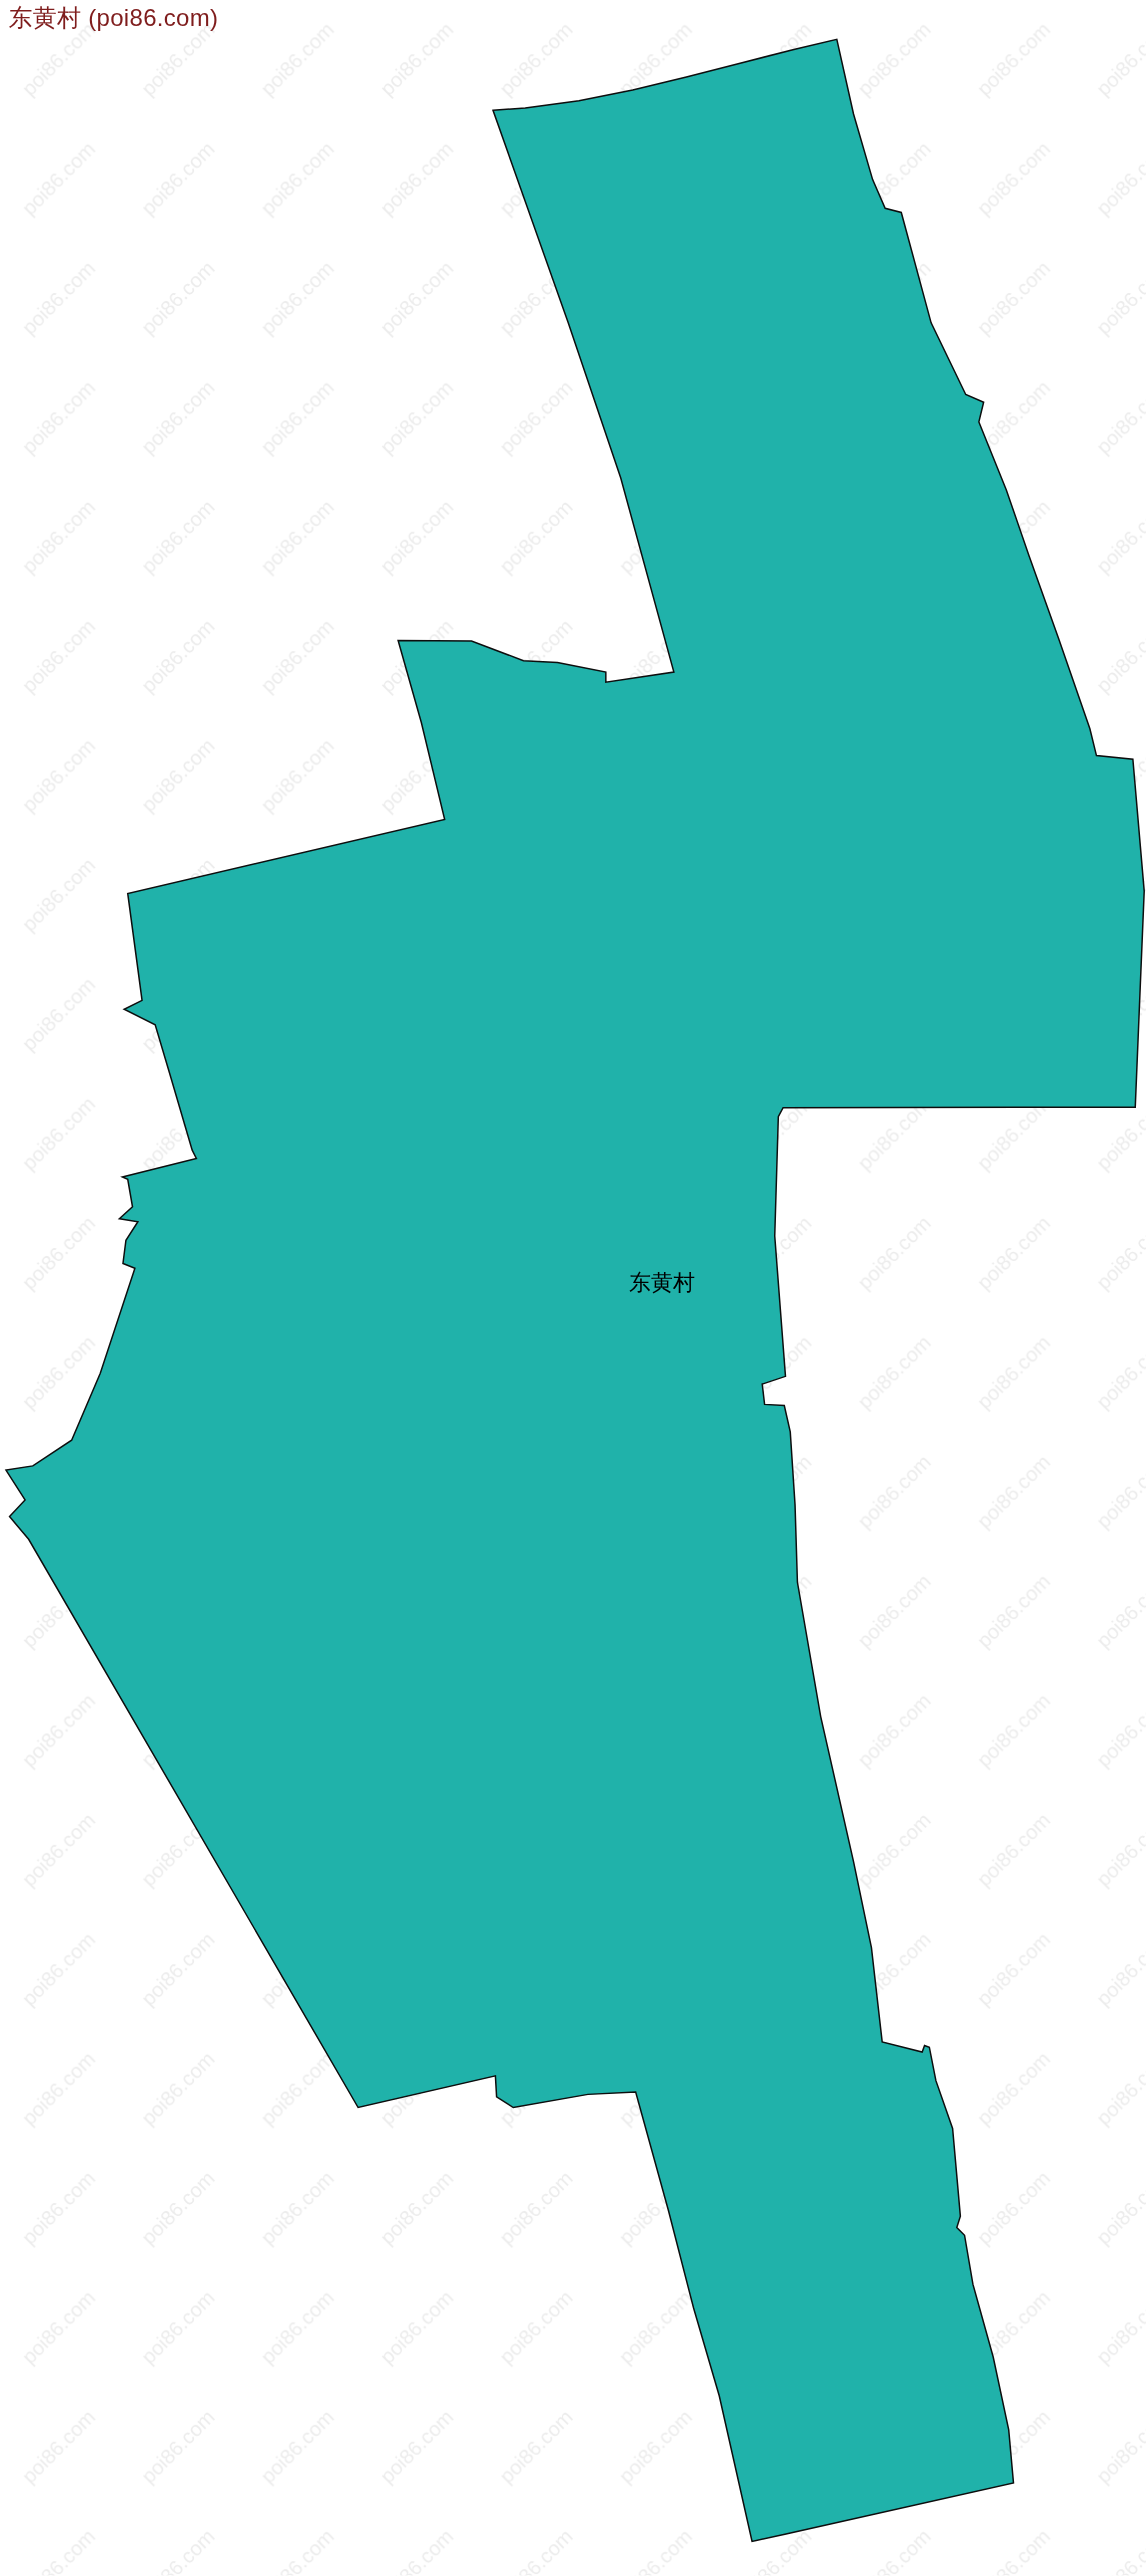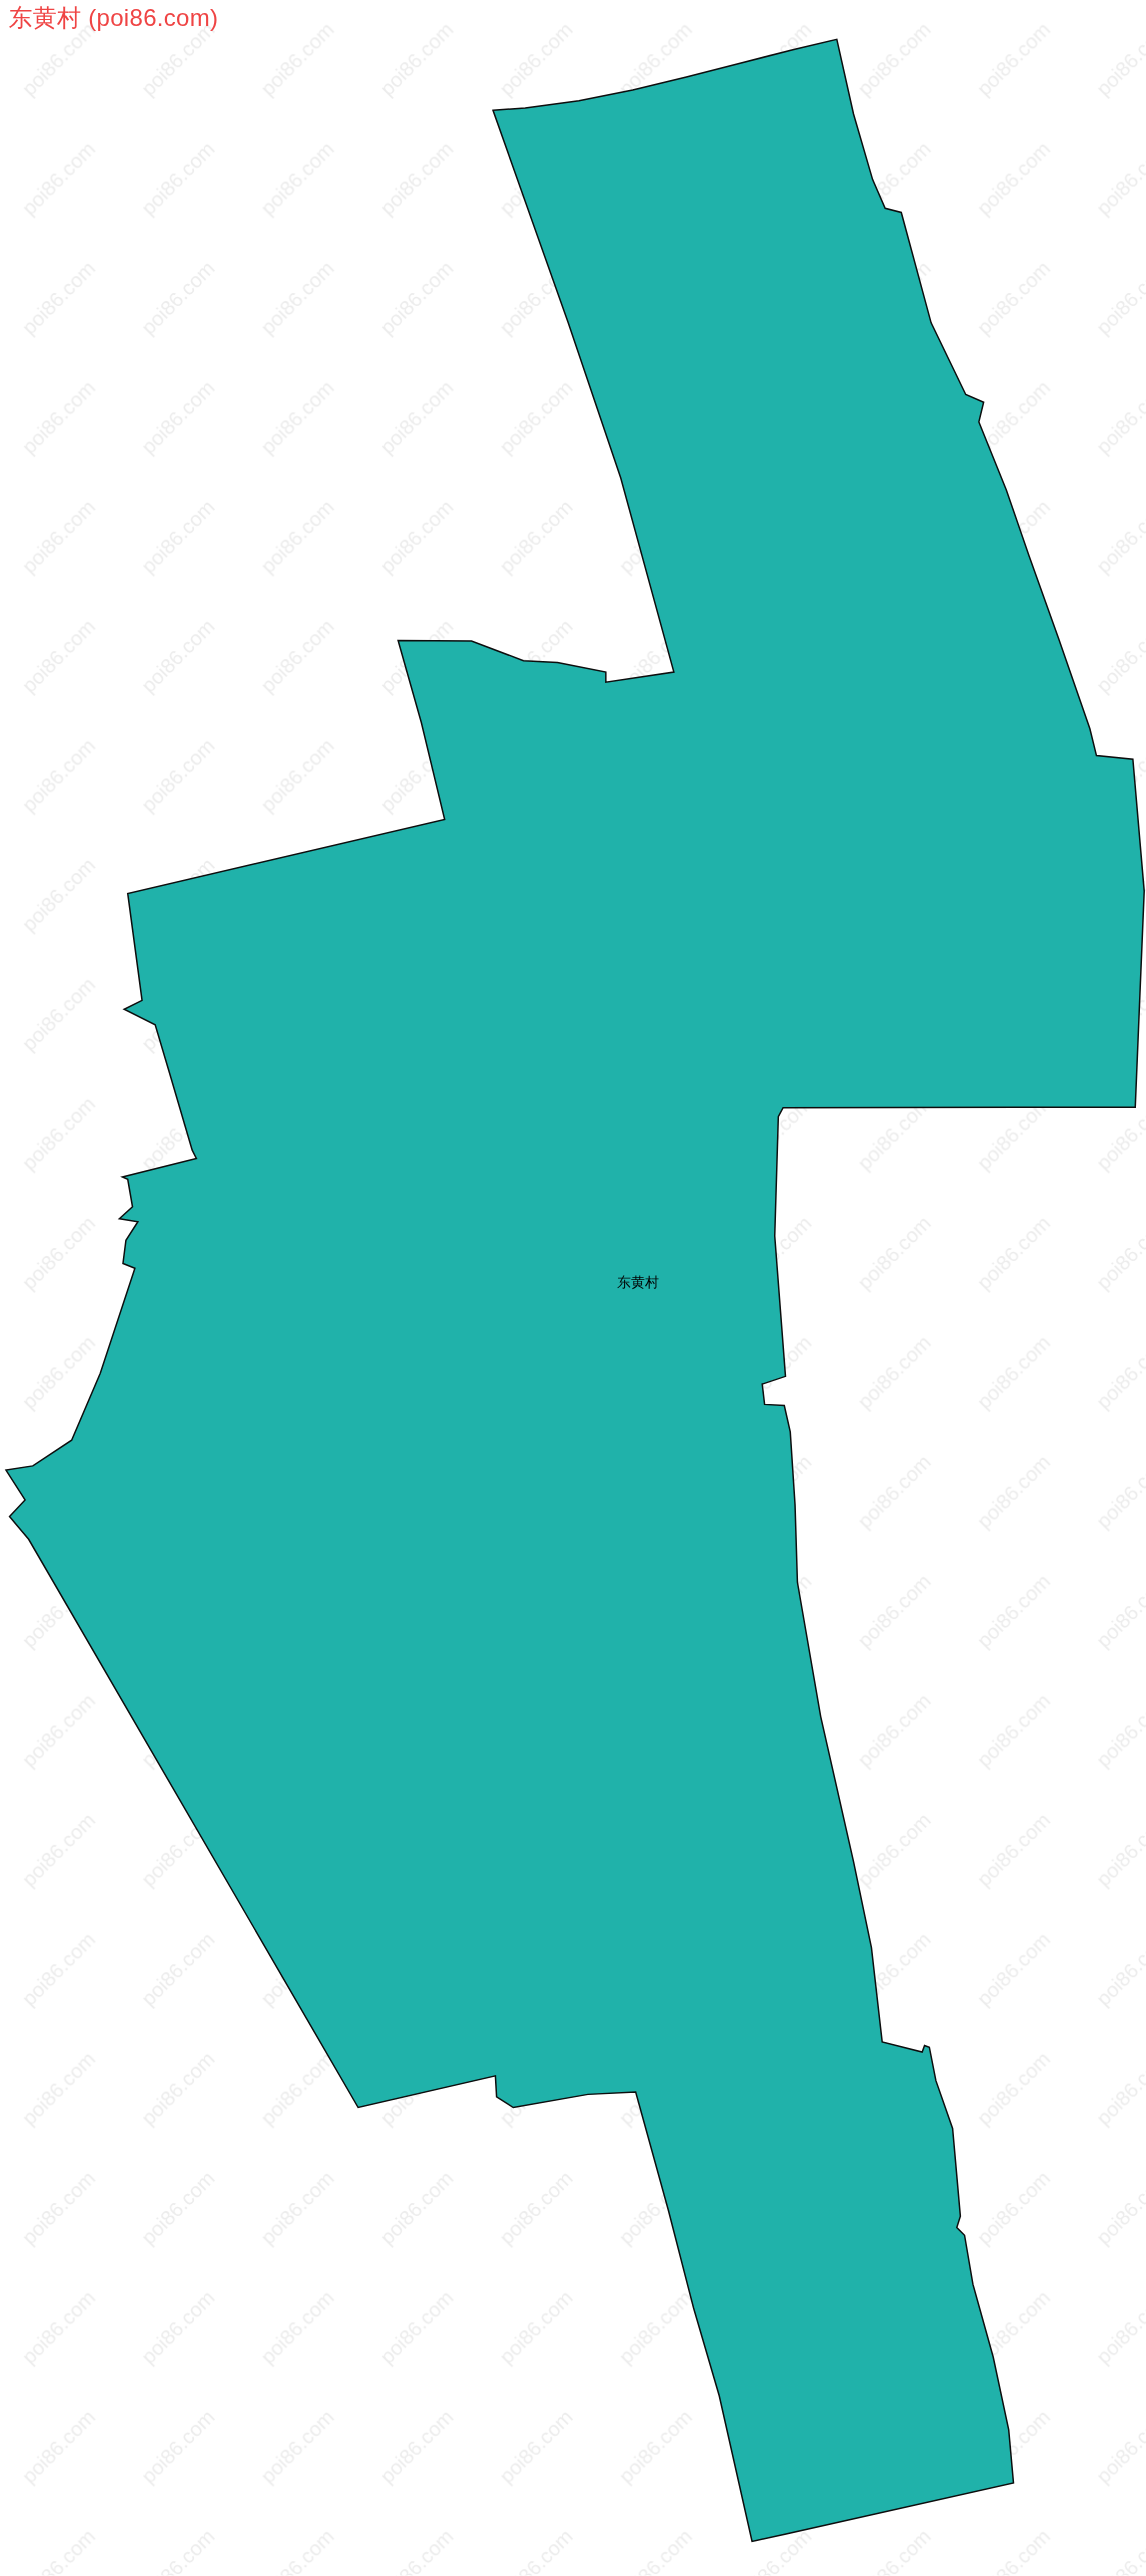--- a/index.html
+++ b/index.html
@@ -26,24 +26,24 @@
     left: 8.4px;
     top: 3.6px;
     font-size: 24px;
     line-height: 1.2;
     color: #111111;
     white-space: nowrap;
     letter-spacing: 0.3px;
   }
   .map-label {
     position: absolute;
-    left: 638px;
+    left: 662px;
     top: 1283px;
     transform: translate(-50%, -50%);
-    font-size: 14px;
+    font-size: 22px;
     color: #000000;
     white-space: nowrap;
     text-align: right;
   }
   .wm-text {
     font-family: "Liberation Sans", "DejaVu Sans", sans-serif;
     font-size: 34px;
     opacity: 0.5;
   }
 </style>
@@ -57,18 +57,18 @@
       <pattern id="wm" width="200" height="200" patternUnits="userSpaceOnUse">
         <text class="wm-text" transform="translate(100 100) rotate(-45)" text-anchor="middle" dominant-baseline="middle" fill="#d9d9d9">poi86.com</text>
       </pattern>
     </defs>
 
     <rect x="0" y="0" width="1920" height="4314" fill="url(#wm)"></rect>
 
     <polygon fill="#20B2AA" stroke="#0d0d0d" stroke-width="2.5" stroke-linejoin="miter" points="826,184 880,180 970,168 1060,150 1150,128 1240,105 1330,82 1402,65 1430,190 1462,300 1483,348 1510,355 1560,540 1618,660 1648,673 1640,706 1686,820 1724,930 1774,1070 1826,1220 1837,1265 1898,1271 1917,1492 1902,1854 1312,1855 1304,1870 1298,2070 1316,2305 1277,2318 1281,2352 1314,2354 1324,2398 1332,2520 1336,2650 1375,2875 1430,3118 1460,3262 1478,3420 1545,3437 1549,3426 1557,3429 1568,3485 1596,3565 1609,3712 1603,3731 1616,3744 1630,3826 1664,3948 1690,4070 1698,4159 1315,4245 1260,4257 1205,4013 1162,3866 1120,3703 1065,3504 985,3508 860,3530 832,3512 830,3477 600,3530 48,2578 16,2540 42,2512 10,2462 55,2455 120,2412 168,2300 226,2124 206,2116 211,2077 231,2046 200,2041 222,2021 214,1975 205,1971 329,1940 322,1926 285,1800 260,1716 208,1690 238,1675 214,1496 745,1372 706,1210 667,1072 790,1073 877,1106 934,1109 1015,1125 1015,1142 1129,1125 1040,800 952,540"></polygon>
   </svg>
 
-  <div class="page-title" style="color: #ef4444;">东黄村 (poi86.com)</div>
+  <div class="page-title" style="color: #7f1d1d;">东黄村 (poi86.com)</div>
 
   <div class="map-label" style="color: rgb(0, 0, 0);">东黄村</div>
 
 </div>
 
 
 </body></html>

